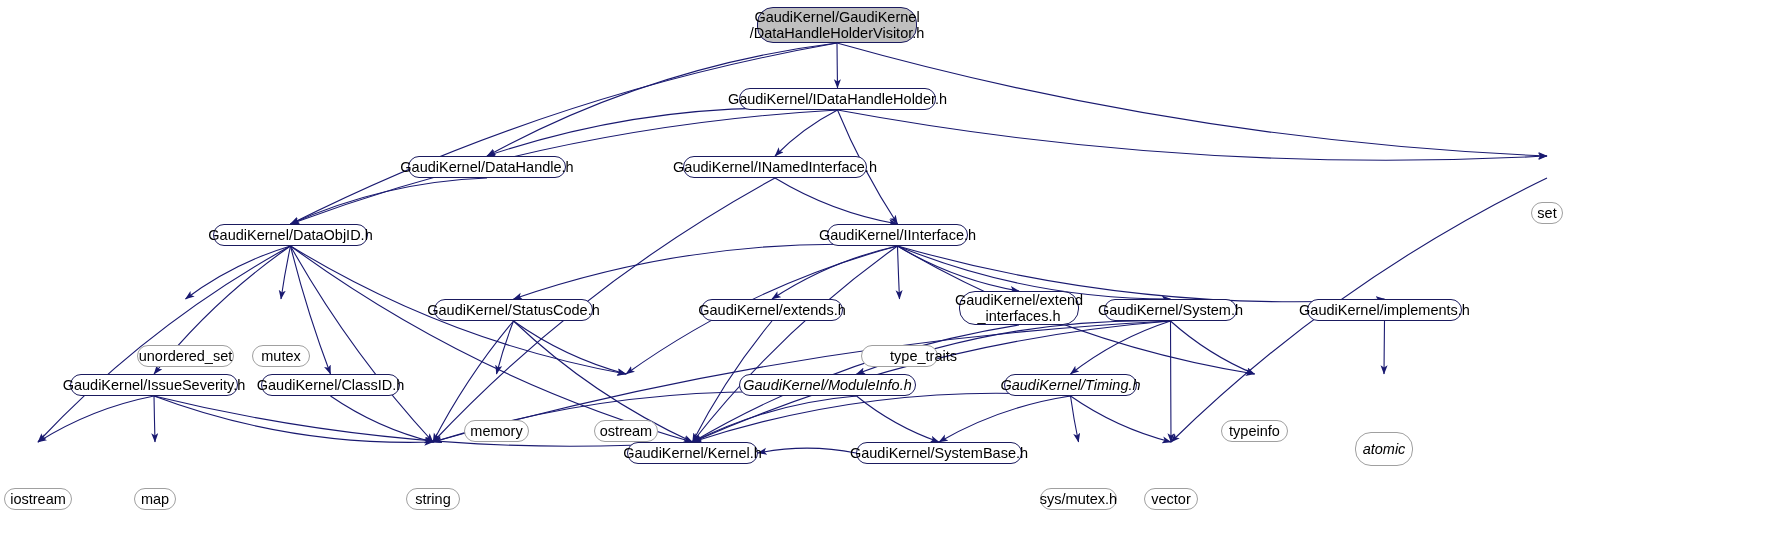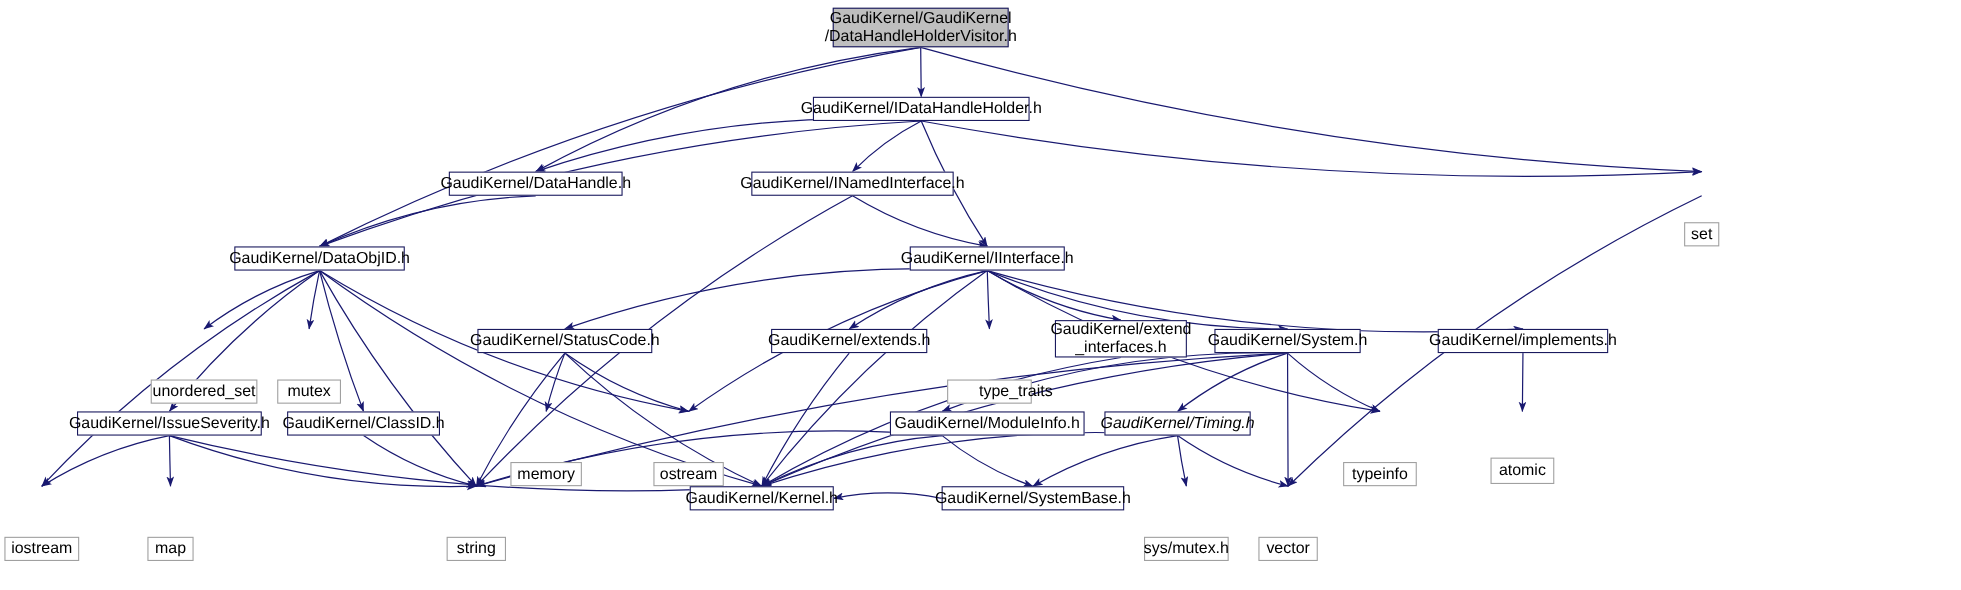--- a/index.html
+++ b/index.html
@@ -29,20 +29,21 @@
     display: flex;
     align-items: center;
     justify-content: center;
     text-align: center;
     font-size: 14.5px;
     line-height: 16px;
     color: #000000;
     white-space: pre;
     background: #ffffff;
     z-index: 2;
+    border-radius: 16px;
   }
   .node.sys {
     border: 1px solid #a0a0a0;
     margin-top: 46px;
   }
   .node.proj {
     border: 1px solid #1a1a5e;
   }
   .node.root {
     border: 1px solid #1a1a5e;
@@ -133,24 +134,24 @@
       <div class="node proj" style="left: 701px; top: 299px; width: 142px; height: 22px;">GaudiKernel/extends.h</div>
       <div class="node sys" style="left: 861px; top: 299px; width: 77px; height: 22px; padding-left: 48px;">type_traits</div>
       <div class="node proj" style="left: 959px; top: 291px; width: 120px; height: 34px;">GaudiKernel/extend
 _interfaces.h</div>
       <div class="node proj" style="left: 1104px; top: 299px; width: 133px; height: 22px; text-align: right;">GaudiKernel/System.h</div>
       <div class="node proj" style="left: 1307px; top: 299px; width: 155px; height: 22px;">GaudiKernel/implements.h</div>
       <div class="node proj" style="left: 70px; top: 374px; width: 168px; height: 22px;">GaudiKernel/IssueSeverity.h</div>
       <div class="node proj" style="left: 261px; top: 374px; width: 139px; height: 22px;">GaudiKernel/ClassID.h</div>
       <div class="node sys" style="left: 464px; top: 374px; width: 65px; height: 22px;">memory</div>
       <div class="node sys" style="left: 594px; top: 374px; width: 64px; height: 22px;">ostream</div>
-      <div class="node proj" style="left: 809px; top: 374px; width: 177px; height: 22px;">GaudiKernel/ModuleInfo.h</div>
+      <div class="node proj" style="left: 739px; top: 374px; width: 177px; height: 22px; font-style: italic;">GaudiKernel/ModuleInfo.h</div>
       <div class="node proj" style="left: 1004px; top: 374px; width: 133px; height: 22px; font-style: italic;">GaudiKernel/Timing.h</div>
       <div class="node sys" style="left: 1221px; top: 374px; width: 67px; height: 22px;">typeinfo</div>
-      <div class="node sys" style="left: 1355px; top: 370px; width: 58px; height: 24px;">atomic</div>
+      <div class="node sys" style="left: 1355px; top: 386px; width: 58px; height: 34px; font-style: italic;">atomic</div>
       <div class="node sys" style="left: 4px; top: 442px; width: 68px; height: 22px;">iostream</div>
       <div class="node sys" style="left: 134px; top: 442px; width: 42px; height: 22px;">map</div>
       <div class="node sys" style="left: 406px; top: 442px; width: 54px; height: 22px;">string</div>
       <div class="node proj" style="left: 627px; top: 442px; width: 131px; height: 22px;">GaudiKernel/Kernel.h</div>
       <div class="node proj" style="left: 856px; top: 442px; width: 166px; height: 22px;">GaudiKernel/SystemBase.h</div>
       <div class="node sys" style="left: 1040px; top: 442px; width: 77px; height: 22px;">sys/mutex.h</div>
       <div class="node sys" style="left: 1144px; top: 442px; width: 54px; height: 22px;">vector</div>
     </div>
 </div>
 

